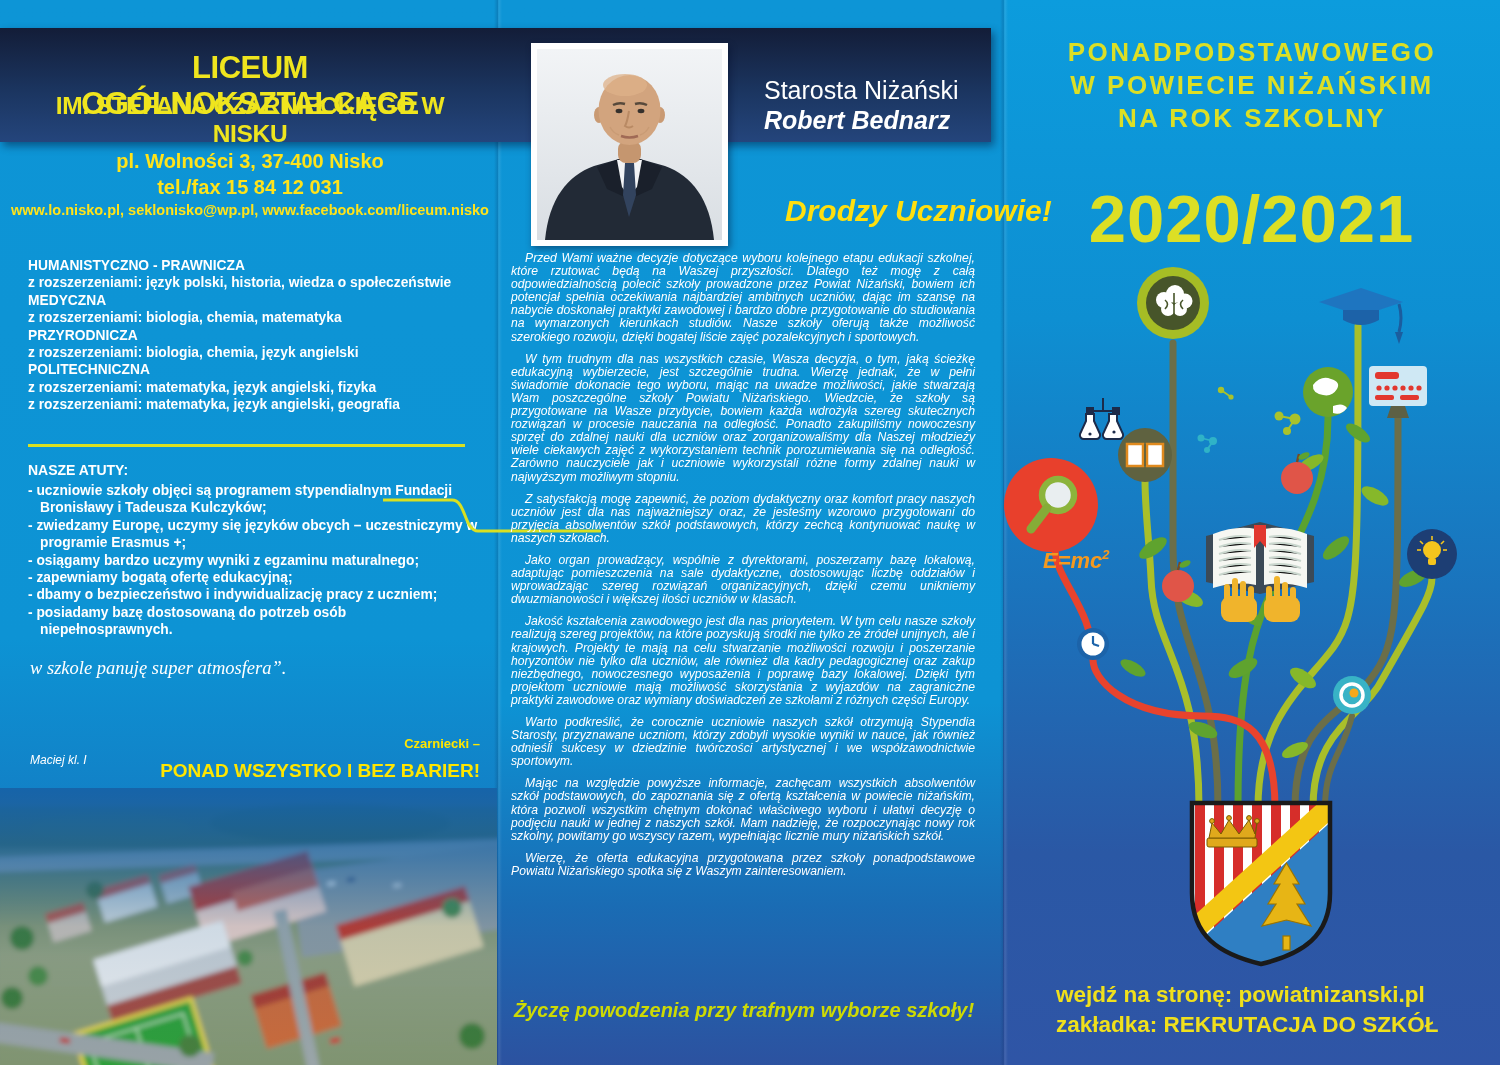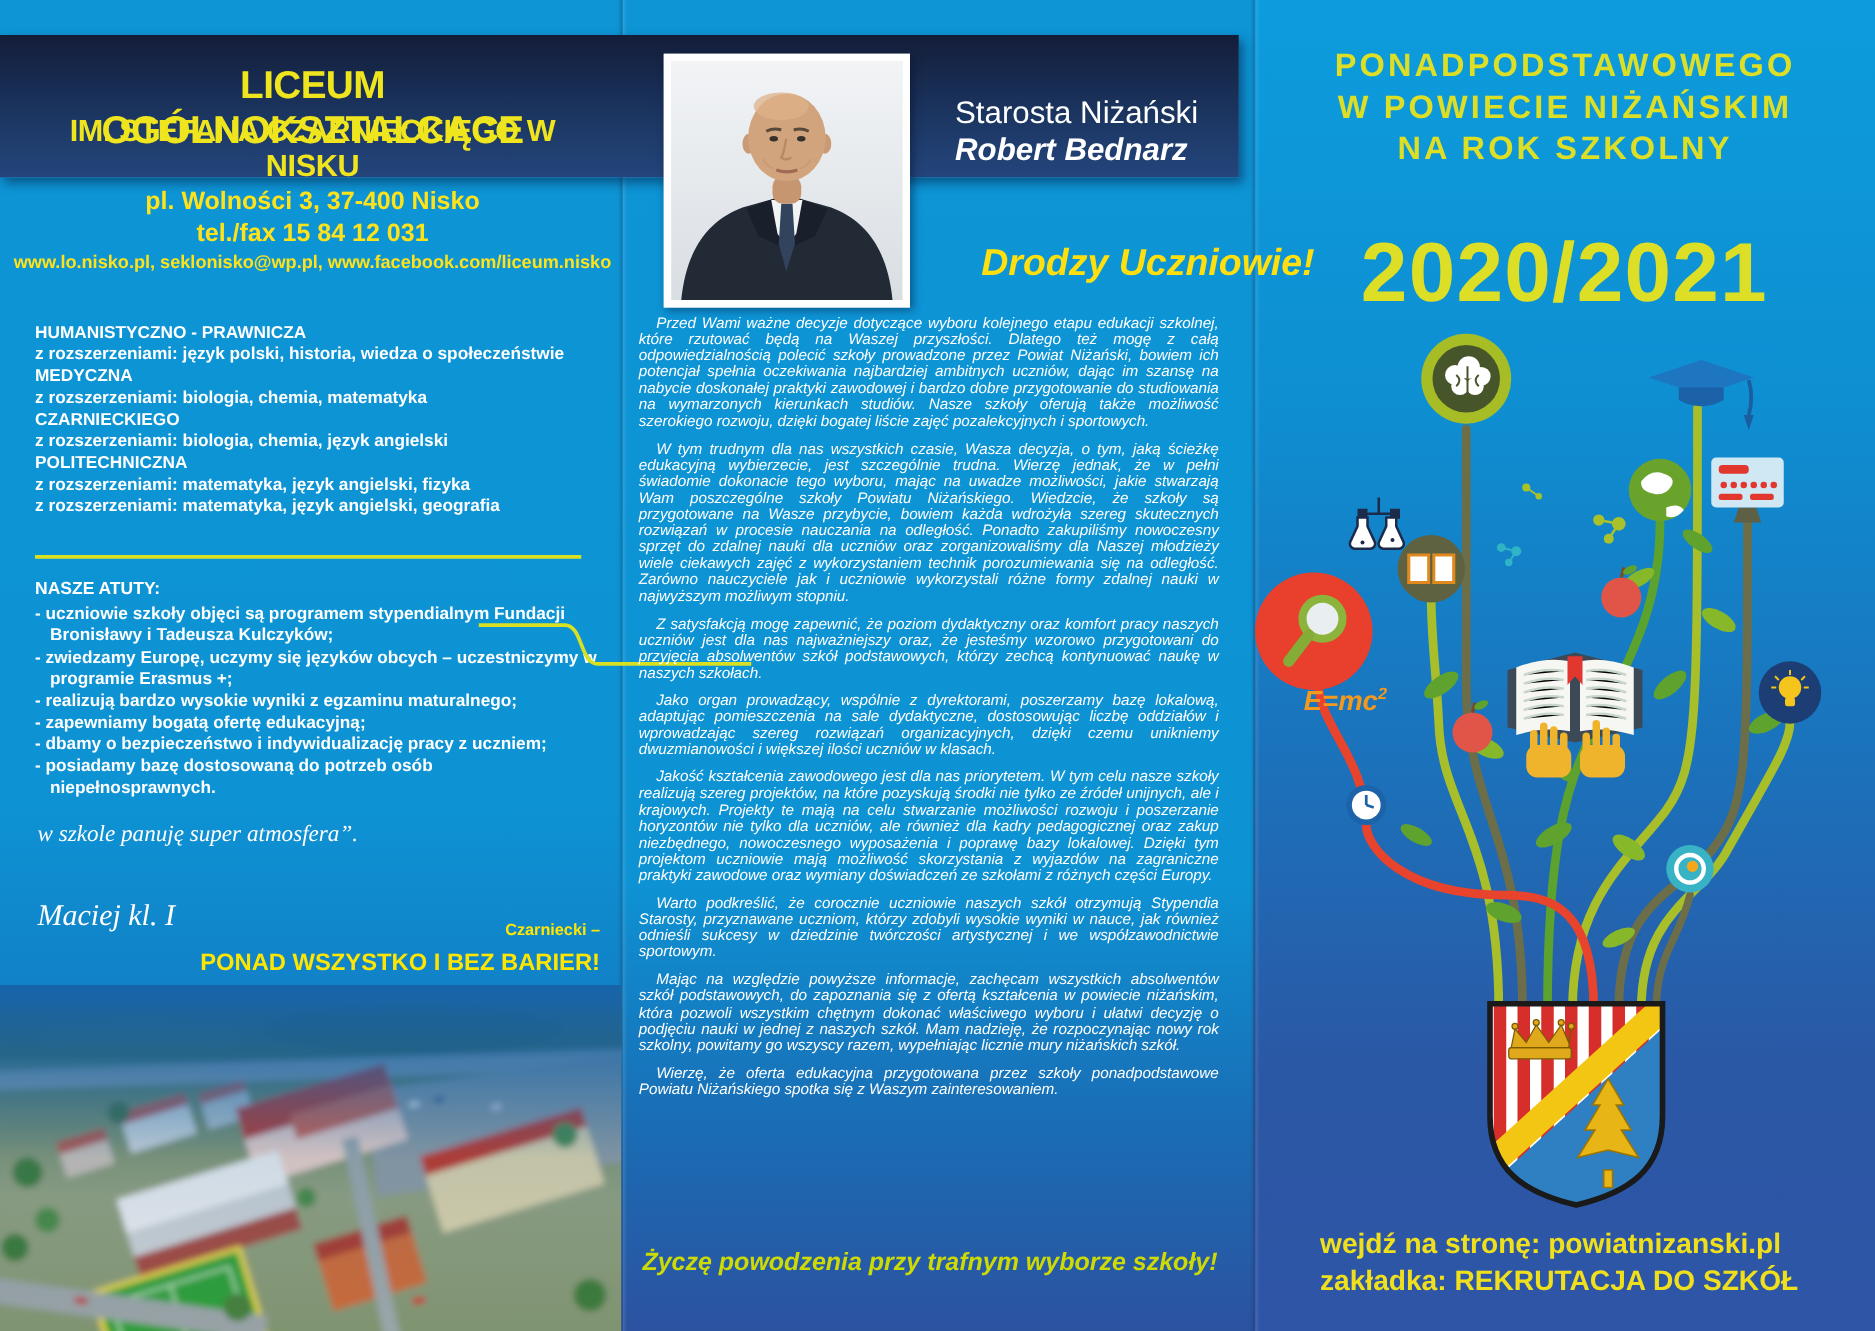--- a/index.html
+++ b/index.html
@@ -28,21 +28,21 @@
   .addr3{left:4px;top:202px;width:492px;text-align:center;color:#ffe31a;font-size:14.5px;font-weight:bold;}
   .choose{left:10px;top:233px;width:478px;text-align:center;color:#fff;
     font-size:15.5px;font-weight:bold;font-style:italic;}
   .classes{left:28px;top:257px;width:452px;color:#fff;font-size:13.8px;font-weight:bold;line-height:17.4px;}
   .rule{left:28px;top:444px;width:437px;height:3px;background:#d9e021;}
   .atuty-h{left:28px;top:462px;color:#fff;font-size:14px;font-weight:bold;}
   .atuty{left:28px;top:482px;width:452px;color:#fff;font-size:13.8px;font-weight:bold;line-height:17.4px;}
   .atuty div{padding-left:12px;text-indent:-12px;}
   .quote{left:30px;top:656px;width:440px;color:#fff;font-family:"Liberation Serif",serif;
     font-style:italic;font-size:18.5px;line-height:24px;}
-  .quote-author{left:30px;top:720px;color:#fff;font-family:Liberation Serif, serif;font-style:italic;font-size:24px;}
+  .quote-author{left:30px;top:753px;color:#fff;font-family:Liberation Sans, sans-serif;font-style:italic;font-size:12px;}
   .slogan1{left:20px;top:736px;width:460px;text-align:right;color:#ffe600;font-size:13px;font-weight:bold;}
   .slogan2{left:20px;top:760px;width:460px;text-align:right;color:#ffe600;font-size:19px;font-weight:bold;}
   .aerial{left:0;top:788px;width:497px;height:277px;}
   
   .portrait{left:531px;top:43px;width:185px;height:191px;border:6px solid #fff;
     box-shadow:2px 3px 7px rgba(0,10,40,.45);background:#e8ebee;}
   .cap1{left:764px;top:76px;color:#fff;font-size:25px;}
   .cap2{left:764px;top:106px;color:#fff;font-size:25px;font-weight:bold;font-style:italic;}
   .greeting{left:737px;top:194px;color:#ffdf0e;font-size:30px;font-weight:bold;font-style:italic;margin-left:48px;}
   .letter{left:511px;top:252px;width:464px;color:#fff;font-style:italic;
@@ -76,33 +76,33 @@
   <div class="abs school2">IM. STEFANA CZARNIECKIEGO W NISKU</div>
   <div class="abs addr1">pl. Wolności 3, 37-400 Nisko</div>
   <div class="abs addr2">tel./fax 15 84 12 031</div>
   <div class="abs addr3">www.lo.nisko.pl,  seklonisko@wp.pl,  www.facebook.com/liceum.nisko</div>
 
   <div class="abs classes">
     <div>HUMANISTYCZNO -  PRAWNICZA</div>
     <div>z rozszerzeniami: język polski, historia, wiedza o społeczeństwie</div>
     <div>MEDYCZNA</div>
     <div>z rozszerzeniami: biologia, chemia, matematyka</div>
-    <div>CZARNIECKIEGO</div>
+    <div>PRZYRODNICZA</div>
     <div>z rozszerzeniami: biologia, chemia, język angielski</div>
     <div>POLITECHNICZNA</div>
     <div>z rozszerzeniami: matematyka, język angielski, fizyka</div>
     <div>z rozszerzeniami: matematyka, język angielski, geografia</div>
   </div>
 
   <div class="abs rule"></div>
   <div class="abs atuty-h">NASZE ATUTY:</div>
   <div class="abs atuty">
     <div>- uczniowie szkoły objęci są programem stypendialnym Fundacji Bronisławy i Tadeusza Kulczyków;</div>
     <div>- zwiedzamy Europę, uczymy się języków obcych – uczestniczymy w programie Erasmus +;</div>
-    <div>- realizują bardzo wysokie wyniki z egzaminu maturalnego;</div>
+    <div>- osiągamy bardzo uczymy wyniki z egzaminu maturalnego;</div>
     <div>- zapewniamy bogatą ofertę edukacyjną;</div>
     <div>- dbamy o bezpieczeństwo i  indywidualizację pracy z uczniem;</div>
     <div>- posiadamy bazę dostosowaną do potrzeb osób niepełnosprawnych.</div>
   </div>
 
   <div class="abs quote">
     <div>w szkole panuję super atmosfera”.</div>
   </div>
   <div class="abs quote-author">Maciej kl. I</div>
   <div class="abs slogan1">Czarniecki –</div>

